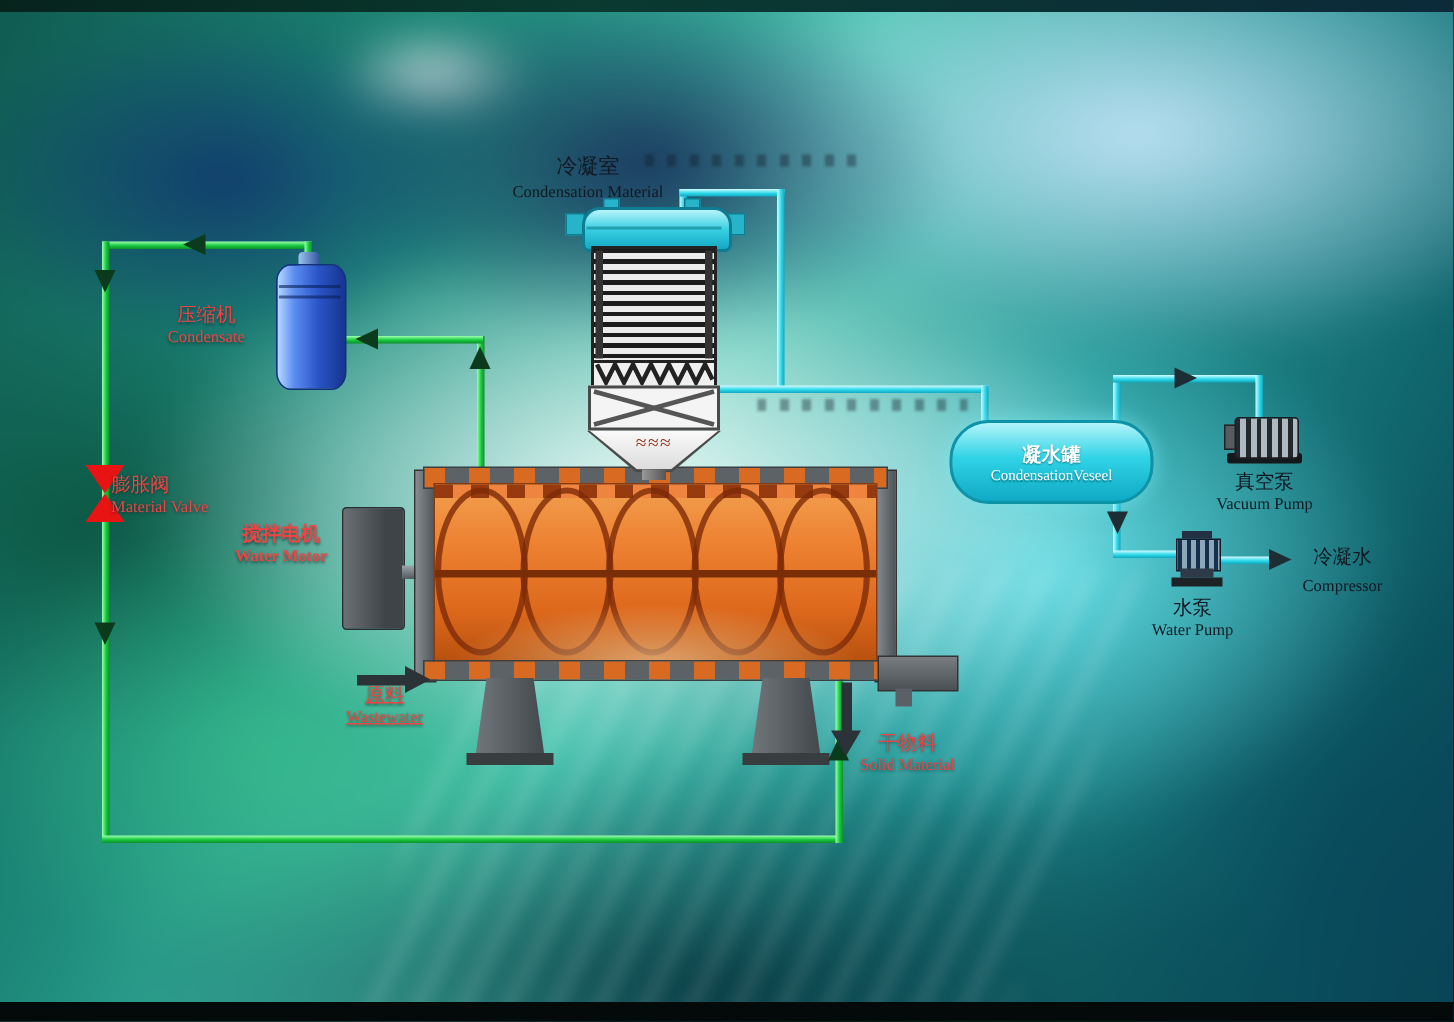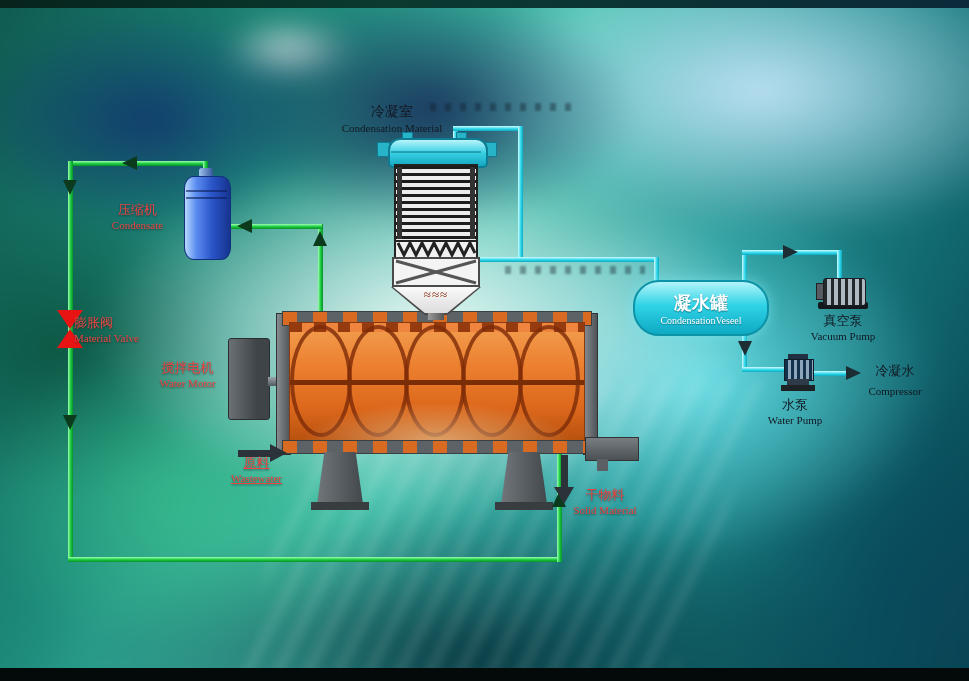--- a/index.html
+++ b/index.html
@@ -44,21 +44,21 @@
   
   .label{position:absolute;z-index:5;text-align:center;color:#ef4444;
     text-shadow:0 1px 2px rgba(0,20,20,.55);line-height:1.25;}
   .label .zh{font-size:13px;display:block;}
   .label .en{font-size:11px;display:block;margin-top:1px;}
   .label.dark{color:#121822;text-shadow:none;}
   .vessel{position:absolute;z-index:3;border-radius:26px;display:flex;flex-direction:column;
     align-items:center;justify-content:center;color:#fff;text-align:center;
     background:linear-gradient(180deg,#b2f4fa,#2fd3e6 45%,#0fa9c4);
     border:2px solid #0d93a8;box-shadow:0 0 14px rgba(120,235,245,.6);}
-  .vessel .zh{font-size:18px;font-weight:bold;text-shadow:0 1px 1px rgba(0,70,80,.6);}
+  .vessel .zh{font-size:13px;font-weight:bold;text-shadow:0 1px 1px rgba(0,70,80,.6);}
   .vessel .en{font-size:10px;text-shadow:0 1px 1px rgba(0,70,80,.6);}
   .arc{position:absolute;width:62px;height:112px;top:2px;border:4px solid rgba(125,42,8,.8);
     border-radius:50%;box-sizing:border-box;}
 </style>
 </head>
 <body>
 
 <div class="stage">
   <div class="bg"></div>
   <div class="rays"></div>
@@ -185,21 +185,21 @@
     <span class="en">Condensation Material</span>
   </div>
   <div class="label" style="left:95px;top:202px;width:85px;">
     <span class="zh">压缩机</span>
     <span class="en">Condensate</span>
   </div>
   <div class="label" style="left:74px;top:315px;width:100px;text-align:left;">
     <span class="zh">膨胀阀</span>
     <span class="en">Material Valve</span>
   </div>
-  <div class="label" style="left:140px;top:360px;width:95px;">
+  <div class="label" style="left:140px;top:348px;width:95px;font-weight:bold;">
     <span class="zh">搅拌电机</span>
     <span class="en">Water Motor</span>
   </div>
   <div class="label" style="left:214px;top:455px;width:85px;text-decoration:underline;">
     <span class="zh">原料</span>
     <span class="en">Wastewater</span>
   </div>
   <div class="label" style="left:560px;top:487px;width:90px;">
     <span class="zh">干物料</span>
     <span class="en">Solid Material</span>

